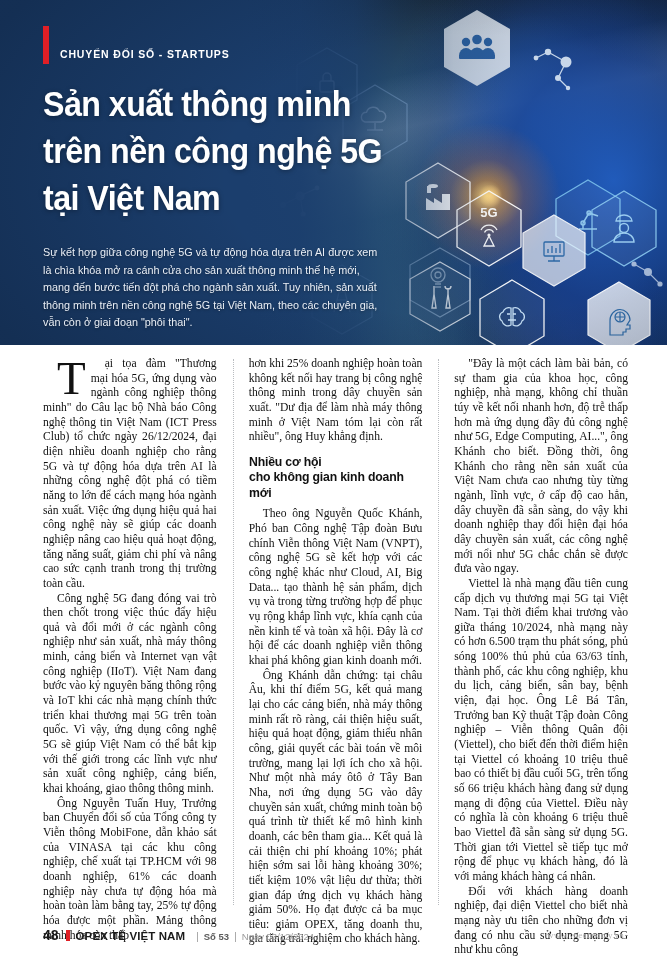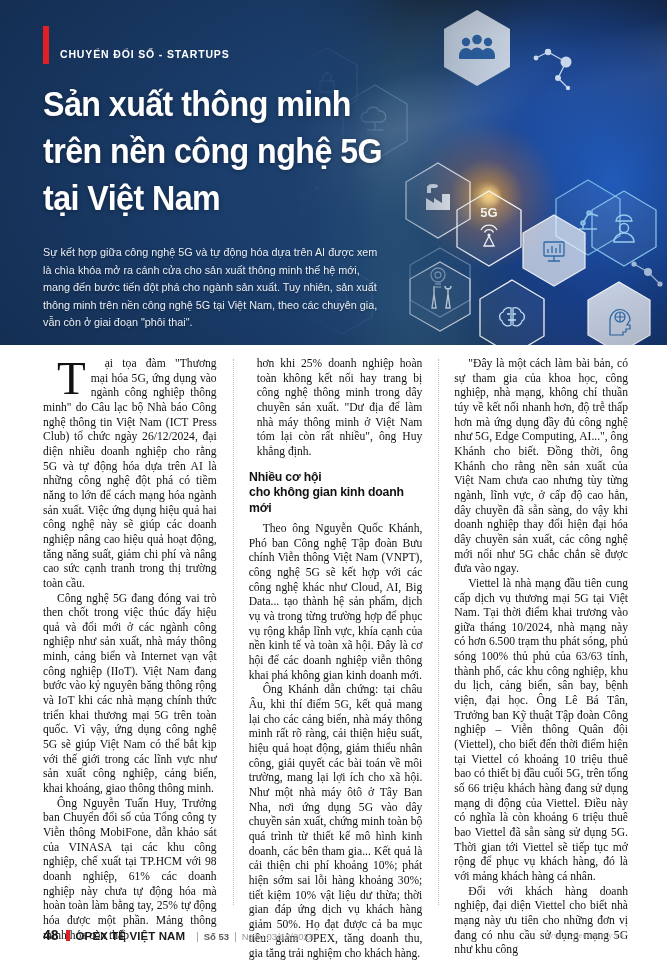--- a/index.html
+++ b/index.html
@@ -148,21 +148,21 @@
     margin: 0 0 0 0;
     text-align: justify;
     text-justify: inter-word;
     font-family: "Liberation Serif", serif;
     font-size: 11.6px;
     line-height: 14.65px;
     color: #111111;
     text-indent: 14px;
     hyphens: none;
   }
-  p.para.noindent { text-indent: 0; margin-left: 8px; }
+  p.para.noindent { text-indent: 0; }
   .dropcap-para {
     text-indent: 0;
   }
   .dropcap {
     float: left;
     font-family: "Liberation Serif", serif;
     font-weight: normal;
     font-size: 47px;
     line-height: 38px;
     padding: 2px 5px 0 0;

